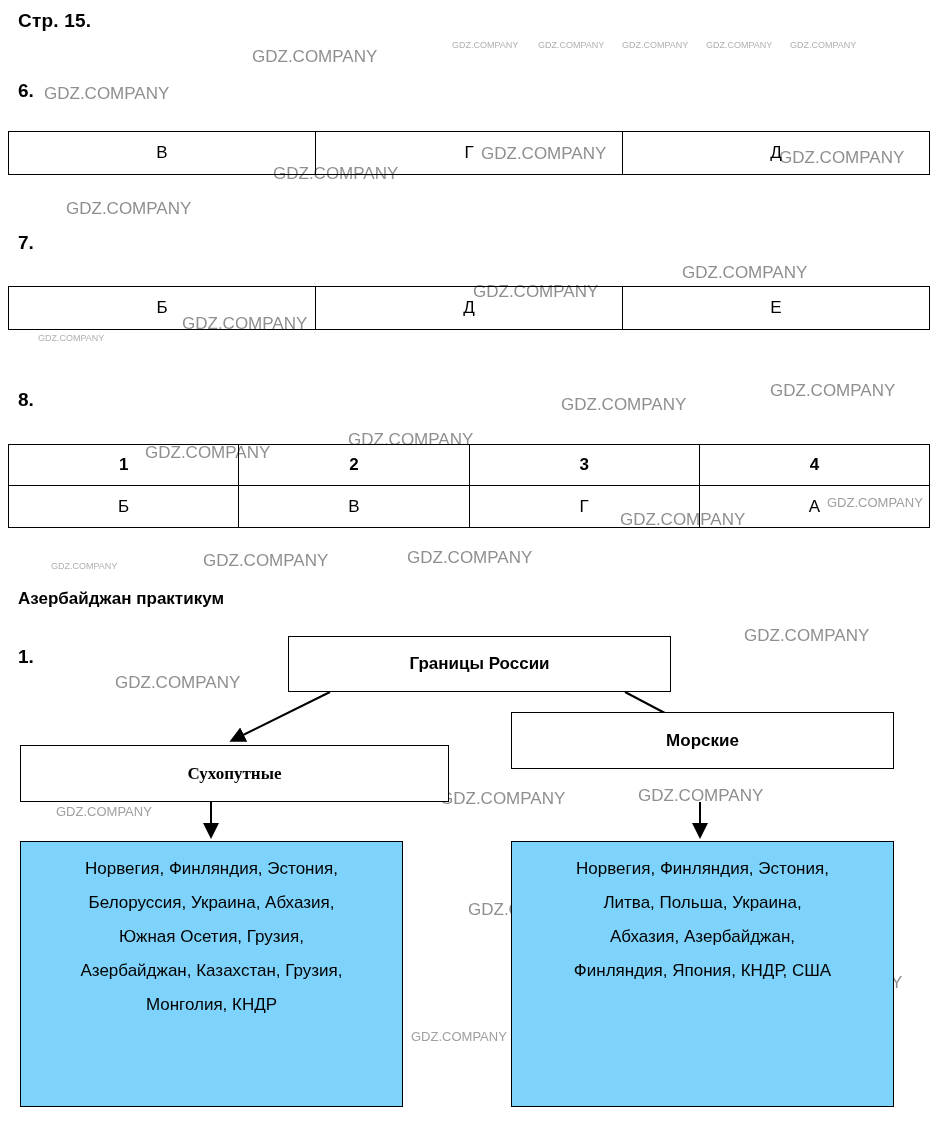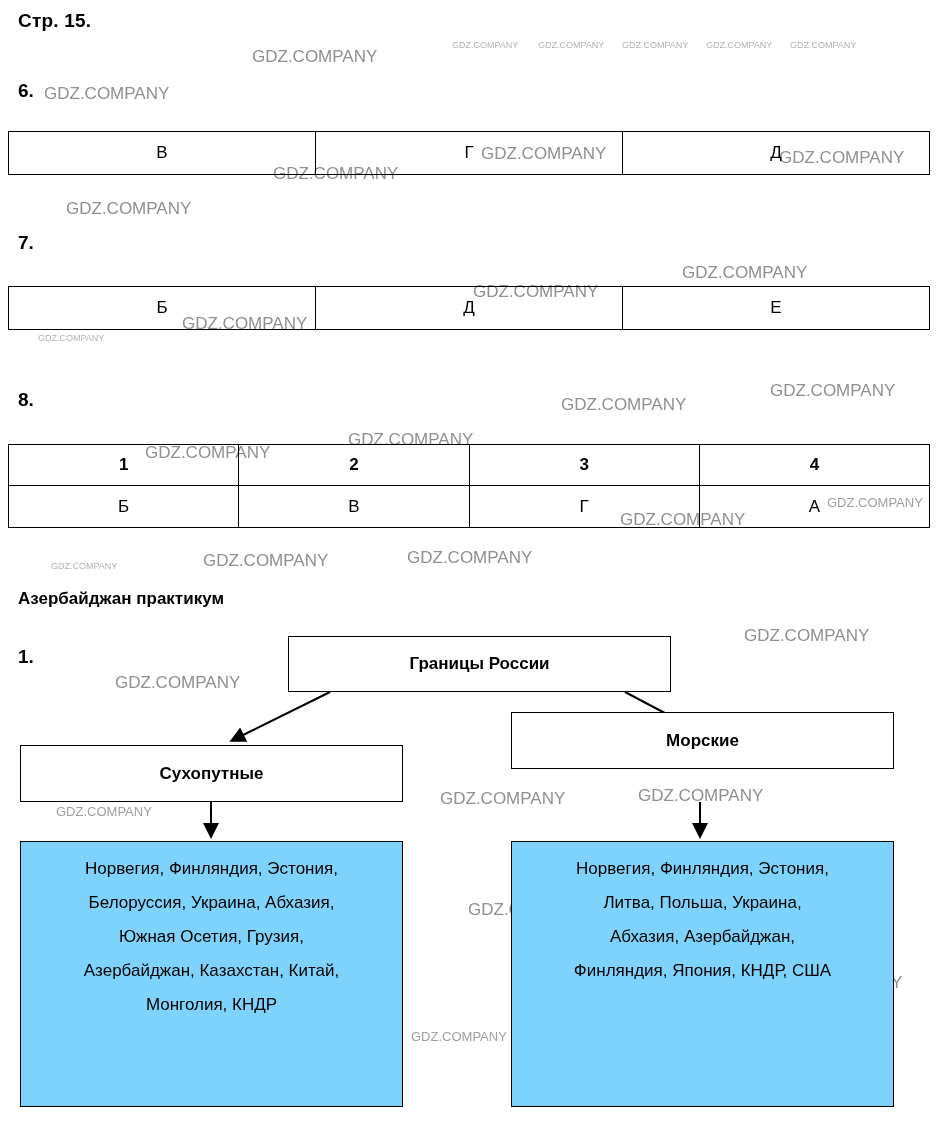--- a/index.html
+++ b/index.html
@@ -224,28 +224,28 @@
       </marker>
     </defs>
     <line x1="330" y1="692" x2="233" y2="740" stroke="#000000" stroke-width="2" marker-end="url(#arrowhead)"></line>
     <line x1="625" y1="692" x2="716" y2="740" stroke="#000000" stroke-width="2" marker-end="url(#arrowhead)"></line>
     <line x1="211" y1="802" x2="211" y2="835" stroke="#000000" stroke-width="2" marker-end="url(#arrowhead)"></line>
     <line x1="700" y1="802" x2="700" y2="835" stroke="#000000" stroke-width="2" marker-end="url(#arrowhead)"></line>
   </svg>
 
   <div class="dia-box title" style="left:288px; top:636px; width:383px; height:56px;">Границы России</div>
 
-  <div class="dia-box title" style="left:20px; top:745px; width:383px; height:57px;">Сухопутные</div>
+  <div class="dia-box title" style="left:20px; top:745px; width:429px; height:57px;font-family:Liberation Serif, serif;">Сухопутные</div>
   <div class="dia-box title" style="left:511px; top:712px; width:383px; height:57px;">Морские</div>
 
   <div class="dia-list" style="left:20px; top:841px; width:383px; height:266px;">
     <div>Норвегия, Финляндия, Эстония,</div>
     <div>Белоруссия, Украина, Абхазия,</div>
     <div>Южная Осетия, Грузия,</div>
-    <div>Азербайджан, Казахстан, Китай,</div>
+    <div>Азербайджан, Казахстан, Грузия,</div>
     <div>Монголия, КНДР</div>
   </div>
 
   <div class="dia-list" style="left:511px; top:841px; width:383px; height:266px;">
     <div>Норвегия, Финляндия, Эстония,</div>
     <div>Литва, Польша, Украина,</div>
     <div>Абхазия, Азербайджан,</div>
     <div>Финляндия, Япония, КНДР, США</div>
   </div>
 

